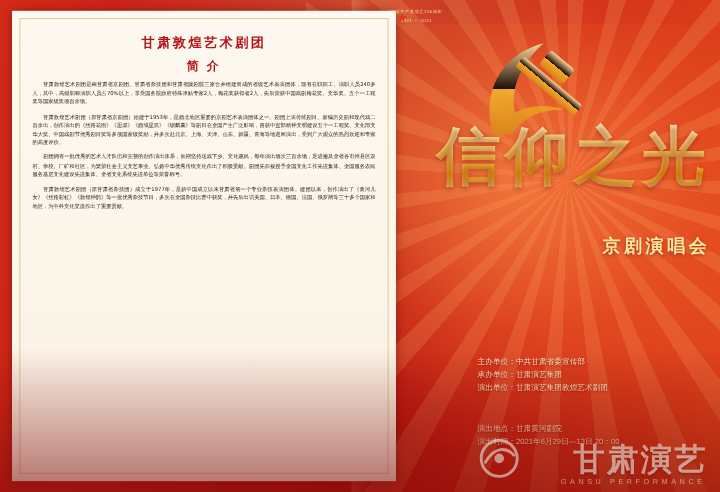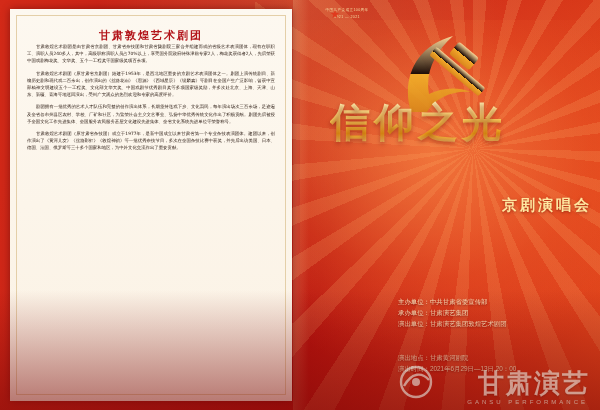--- a/index.html
+++ b/index.html
@@ -31,21 +31,21 @@
     pointer-events:none;
   }
   .bottomglow{
     position:absolute;left:0;bottom:0;width:600px;height:120px;
     background:linear-gradient(0deg, rgba(120,6,6,0.55) 0%, rgba(180,20,20,0) 100%);
     pointer-events:none;
   }
 
   
   .doc{
-    position:absolute;left:10px;top:9px;width:282px;height:392px;
+    position:absolute;left:10px;top:9px;width:320px;height:392px;
     background:linear-gradient(180deg,#fdf8f0 0%,#fbf2e4 100%);
     box-shadow:0 0 8px rgba(60,0,0,0.45);
   }
   .doc-inner{
     position:absolute;left:6px;top:6px;right:6px;bottom:6px;
     border:1px solid #e4cfa8;
     padding:6px 10px 4px 10px;
     box-sizing:border-box;
     overflow:hidden;
   }
@@ -82,23 +82,23 @@
   
   .hs{
     position:absolute;left:395px;top:28px;width:110px;height:95px;
     opacity:.92;
   }
   .hs svg{display:block;}
 
   
   .main-title{
     position:absolute;left:330px;top:95px;width:262px;
-    text-align:left;
-    font-family:"DejaVu Serif","Liberation Serif",serif;
-    font-weight:bold;font-size:40px;letter-spacing:4px;
+    text-align:right;
+    font-family:"DejaVu Serif","Liberation Serif",serif;
+    font-weight:bold;font-size:53px;letter-spacing:4px;
     color:#ffe9a8;
     background:linear-gradient(180deg,#fff6d0 0%,#ffd25e 45%,#f3a617 70%,#ffeab0 100%);
     -webkit-background-clip:text;background-clip:text;
     -webkit-text-fill-color:transparent;
     text-shadow:0 2px 4px rgba(90,0,0,0.35);
   }
   .sub-title{
     position:absolute;left:330px;top:160px;width:262px;text-align:center;
     font-family:"DejaVu Serif","Liberation Serif",serif;
     font-weight:bold;font-size:20px;letter-spacing:2px;
@@ -154,20 +154,21 @@
 <body>
 
 <div class="poster">
   <div class="rays"></div>
   <div class="glow"></div>
   <div class="ribbon"></div>
 
   <div class="doc">
     <div class="doc-inner">
       <div class="doc-title">甘肃敦煌艺术剧团</div>
+      <div class="doc-sub">简 介</div>
       <p class="para">甘肃敦煌艺术剧团是由甘肃省京剧团、甘肃省杂技团和甘肃省陇剧院三家合并组建而成的省级艺术表演团体，现有在职职工、演职人员240多人，其中，高级职称演职人员占70%以上，享受国务院政府特殊津贴专家2人，梅花奖获得者2人，先后荣获中国戏剧梅花奖、文华奖、五个一工程奖等国家级奖项百余项。</p>
       <p class="para">甘肃敦煌艺术剧团（原甘肃省京剧团）始建于1953年，是西北地区重要的京剧艺术表演团体之一。剧团上演传统剧目、新编历史剧和现代戏二百余出，创作演出的《丝路花雨》《思源》《西域星辰》《锁麟囊》等剧目在全国产生广泛影响，曾获中宣部精神文明建设五个一工程奖、文化部文华大奖、中国戏剧节优秀剧目奖等多项国家级奖励，并多次赴北京、上海、天津、山东、新疆、青海等地巡回演出，受到广大观众的热烈欢迎和专家的高度评价。</p>
       <p class="para">剧团拥有一批优秀的艺术人才队伍和完整的创作演出体系，长期坚持送戏下乡、文化惠民，每年演出场次三百余场，足迹遍及全省各市州县区农村、学校、厂矿和社区，为繁荣社会主义文艺事业、弘扬中华优秀传统文化作出了积极贡献。剧团先后被授予全国文化工作先进集体、全国服务农民服务基层文化建设先进集体、全省文化系统先进单位等荣誉称号。</p>
       <p class="para">甘肃敦煌艺术剧团（原甘肃省杂技团）成立于1977年，是新中国成立以来甘肃省第一个专业杂技表演团体。建团以来，创作演出了《黄河儿女》《丝路彩虹》《敦煌神韵》等一批优秀杂技节目，多次在全国杂技比赛中获奖，并先后出访美国、日本、德国、法国、俄罗斯等三十多个国家和地区，为中外文化交流作出了重要贡献。</p>
     </div>
   </div>
 
   <div class="emblem">
     <div class="estar">★</div>
     <div class="elabel">中国共产党成立100周年</div>

